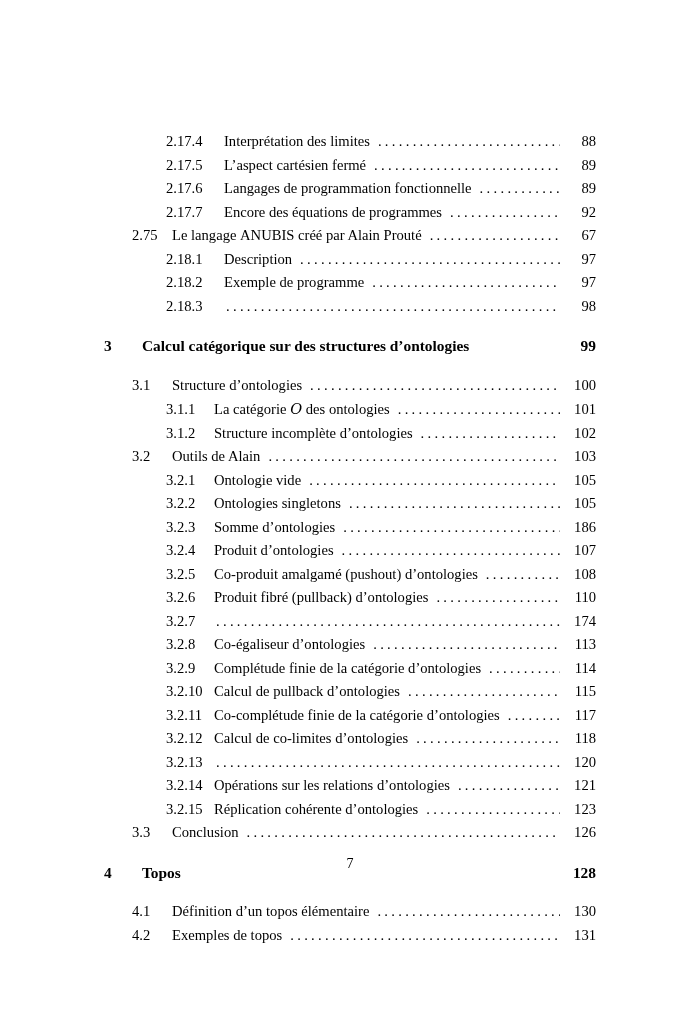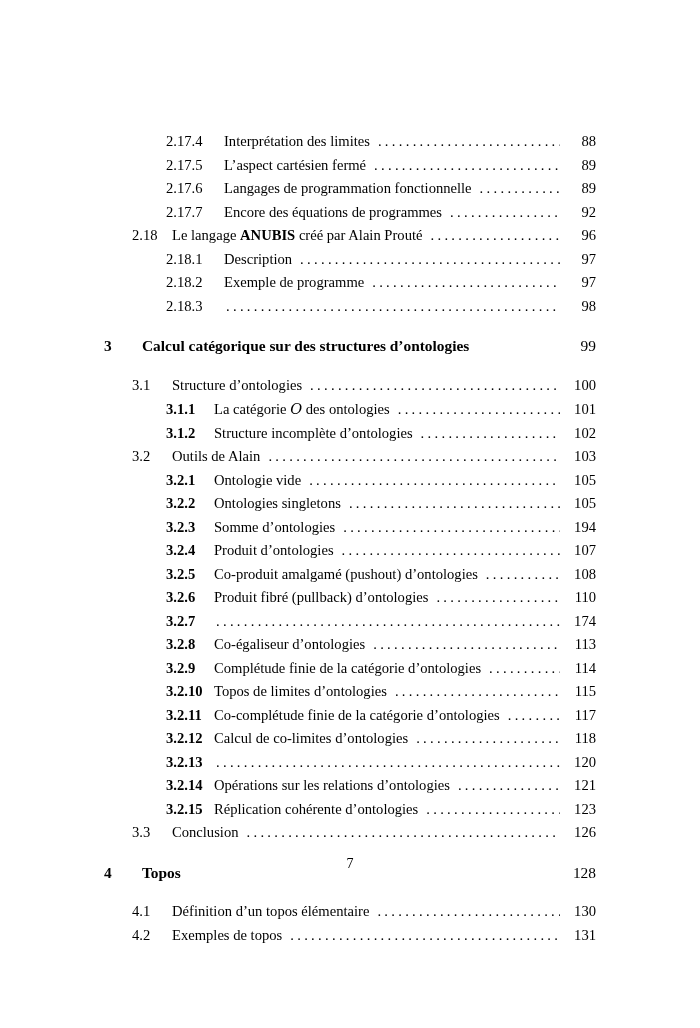--- a/index.html
+++ b/index.html
@@ -56,28 +56,28 @@
   }
   .page-no {
     flex: 0 0 auto;
     width: 34px;
     text-align: right;
   }
 
   
   .lvl-chapter .num { width: 38px; margin-left: 0px; }
   .lvl-chapter { font-weight: bold; font-size: 15.4px; }
-  .lvl-chapter .page-no { font-weight: normal; }
+  .lvl-chapter .page-no { font-weight: bold; }
 
   .lvl-sec .num  { width: 40px; margin-left: 28px; }
-  .lvl-sub2 .num { width: 48px; margin-left: 62px; font-weight: bold; }
+  .lvl-sub2 .num { width: 48px; margin-left: 62px; }
   .lvl-sub3 .num { width: 58px; margin-left: 62px; }
 
   .chapter-gap { height: 16px; }
-  .sc { font-variant: small-caps; font-weight: bold; }
+  .sc { font-variant: small-caps; font-weight: normal; }
   .cal { font-family: "DejaVu Serif", serif; font-style: italic; }
 
   .folio {
     position: absolute;
     top: 856px;
     left: 0;
     width: 700px;
     text-align: center;
     font-size: 14px;
   }
@@ -105,24 +105,24 @@
         <span class="dots">................................................................................</span>
         <span class="page-no">89</span>
       </div>
       <div class="row lvl-sub3">
         <span class="num">2.17.7</span>
         <span class="title">Encore des équations de programmes</span>
         <span class="dots">................................................................................</span>
         <span class="page-no">92</span>
       </div>
       <div class="row lvl-sec">
-        <span class="num">2.18</span>
+        <span class="num">2.75</span>
         <span class="title"><span>Le langage </span><span class="sc">ANUBIS</span><span> créé par Alain Prouté</span></span>
         <span class="dots">................................................................................</span>
-        <span class="page-no">96</span>
+        <span class="page-no">67</span>
       </div>
       <div class="row lvl-sub3">
         <span class="num">2.18.1</span>
         <span class="title">Description</span>
         <span class="dots">................................................................................</span>
         <span class="page-no">97</span>
       </div>
       <div class="row lvl-sub3">
         <span class="num">2.18.2</span>
         <span class="title">Exemple de programme</span>
@@ -175,21 +175,21 @@
       <div class="row lvl-sub2">
         <span class="num">3.2.2</span>
         <span class="title">Ontologies singletons</span>
         <span class="dots">................................................................................</span>
         <span class="page-no">105</span>
       </div>
       <div class="row lvl-sub2">
         <span class="num">3.2.3</span>
         <span class="title">Somme d’ontologies</span>
         <span class="dots">................................................................................</span>
-        <span class="page-no">194</span>
+        <span class="page-no">186</span>
       </div>
       <div class="row lvl-sub2">
         <span class="num">3.2.4</span>
         <span class="title">Produit d’ontologies</span>
         <span class="dots">................................................................................</span>
         <span class="page-no">107</span>
       </div>
       <div class="row lvl-sub2">
         <span class="num">3.2.5</span>
         <span class="title">Co-produit amalgamé (pushout) d’ontologies</span>
@@ -214,21 +214,21 @@
         <span class="page-no">113</span>
       </div>
       <div class="row lvl-sub2">
         <span class="num">3.2.9</span>
         <span class="title">Complétude finie de la catégorie d’ontologies</span>
         <span class="dots">................................................................................</span>
         <span class="page-no">114</span>
       </div>
       <div class="row lvl-sub2">
         <span class="num">3.2.10</span>
-        <span class="title">Topos de limites d’ontologies</span>
+        <span class="title">Calcul de pullback d’ontologies</span>
         <span class="dots">................................................................................</span>
         <span class="page-no">115</span>
       </div>
       <div class="row lvl-sub2">
         <span class="num">3.2.11</span>
         <span class="title">Co-complétude finie de la catégorie d’ontologies</span>
         <span class="dots">................................................................................</span>
         <span class="page-no">117</span>
       </div>
       <div class="row lvl-sub2">

